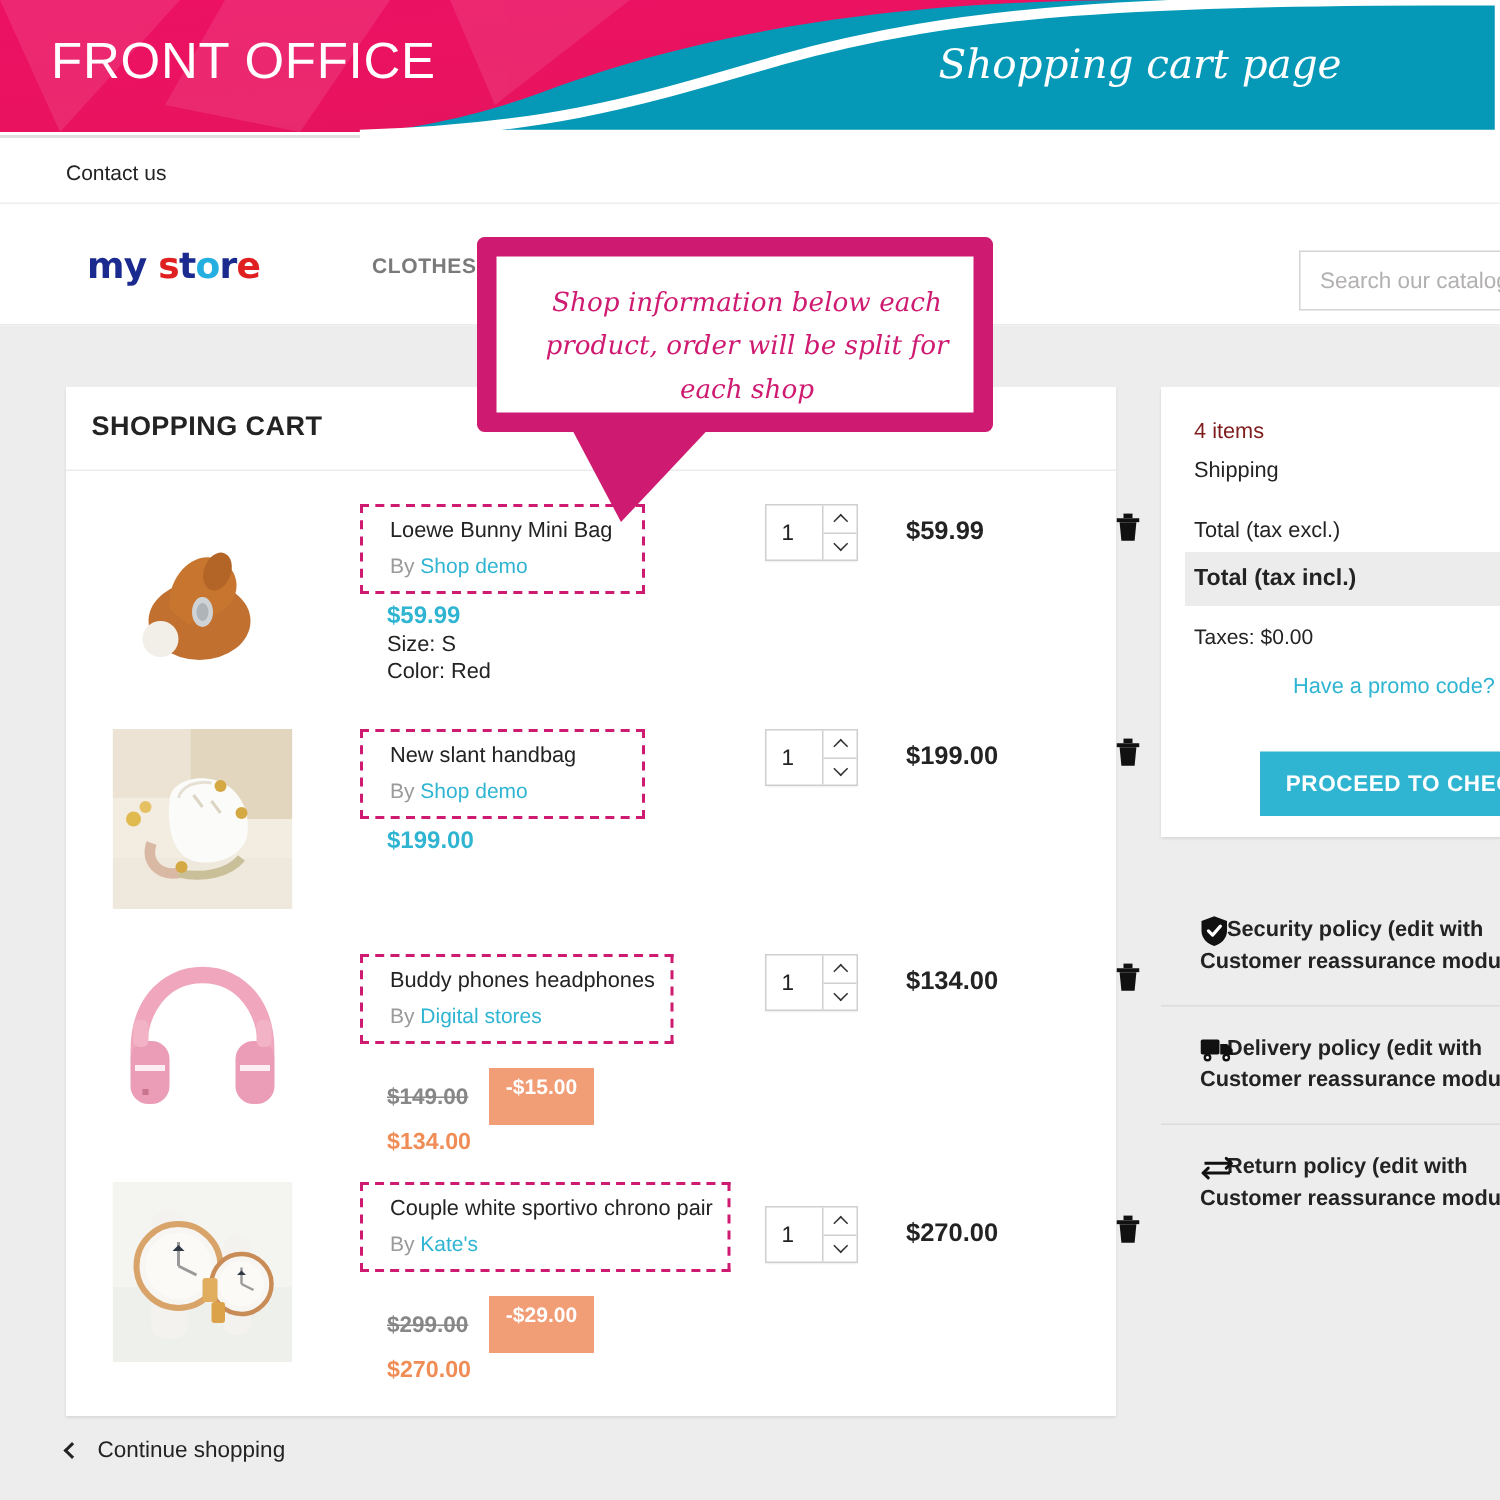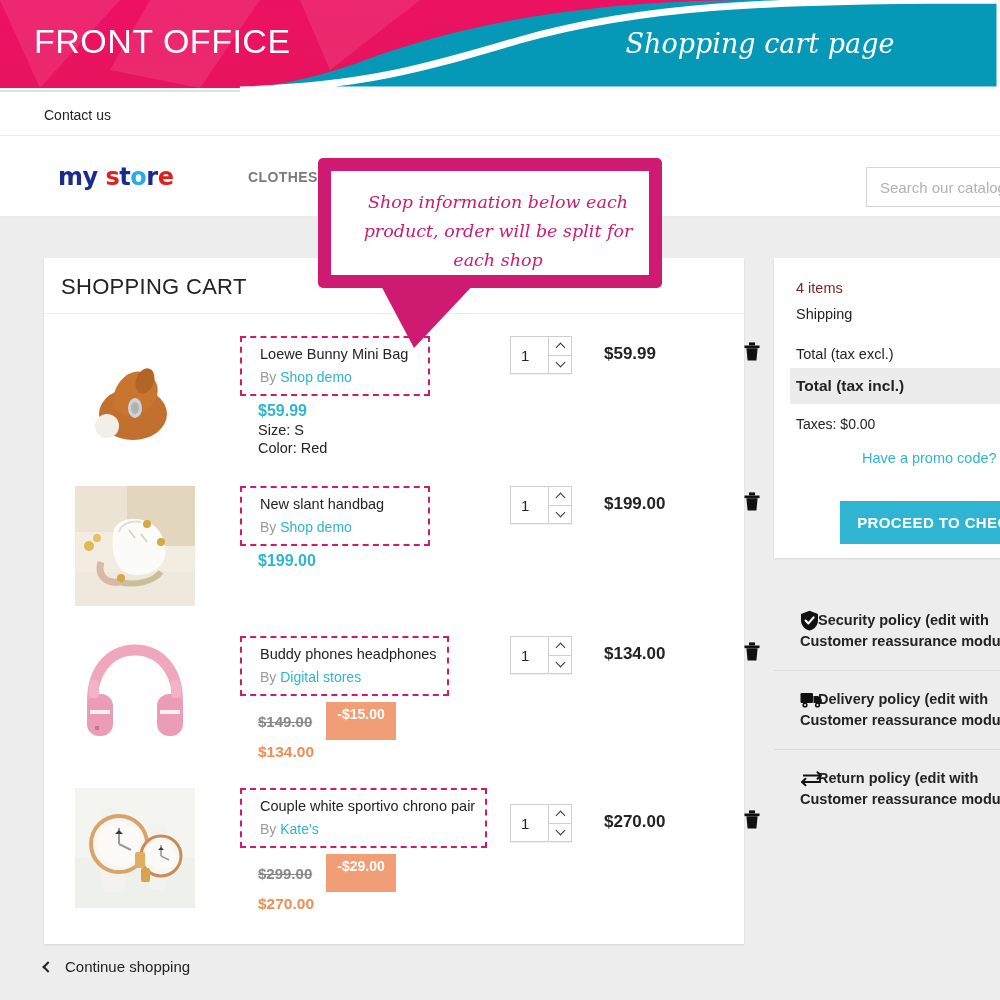--- a/index.html
+++ b/index.html
@@ -83,21 +83,21 @@
   }
 
   
   .cart-card {
     position: absolute; left: 44px; top: 258px;
     width: 700px; height: 686px;
     background: #ffffff; box-shadow: 0 1px 2px rgba(0,0,0,.10);
   }
   .cart-title {
     position: absolute; left: 17px; top: 16px;
-    font-size: 22px; font-weight: normal; color: #232323; letter-spacing: 0.3px;
+    font-size: 18px; font-weight: bold; color: #232323; letter-spacing: 0.3px;
   }
   .cart-divider {
     position: absolute; left: 0; top: 55px; width: 700px; height: 1px; background: #ebebeb;
   }
 
   .prod-row { position: absolute; left: 0; width: 700px; }
   .prod-img {
     position: absolute; left: 31px; top: 0; width: 120px; height: 120px;
     background: #fff; overflow: hidden;
   }
@@ -107,21 +107,21 @@
     border: 2px dashed #cf1a72; padding: 8px 10px 9px 18px;
     display: inline-block; min-width: 190px;
   }
   .prod-name { font-size: 14.5px; color: #232323; line-height: 17px; }
   .prod-by { font-size: 14px; color: #9a9a9a; margin-top: 6px; }
   .prod-by b { color: #2fb5d2; font-weight: normal; }
   .prod-price {
     font-size: 16px; font-weight: bold; color: #2fb5d2; margin-top: 6px; margin-left: 18px;
   }
   .prod-attr { font-size: 14.5px; color: #232323; margin-left: 18px; margin-top: 2px; }
-  .oldprice-line { margin-left: 18px; margin-top: 6px; display: flex; align-items: center; gap: 14px; }
+  .oldprice-line { margin-left: 18px; margin-top: 16px; display: flex; align-items: center; gap: 14px; }
   .oldprice { font-size: 15px; font-weight: bold; color: #878787; text-decoration: line-through; }
   .discount-badge {
     background: #f19d76; color: #ffffff; font-size: 14px; font-weight: bold;
     padding: 4px 11px 18px 11px;
   }
   .newprice { margin-left: 18px; margin-top: 3px; font-size: 15.5px; font-weight: bold; color: #f08c55; }
 
   .qty {
     position: absolute; left: 466px; top: 0;
     width: 62px; height: 38px; border: 1px solid #cfcfcf; background: #fff;

